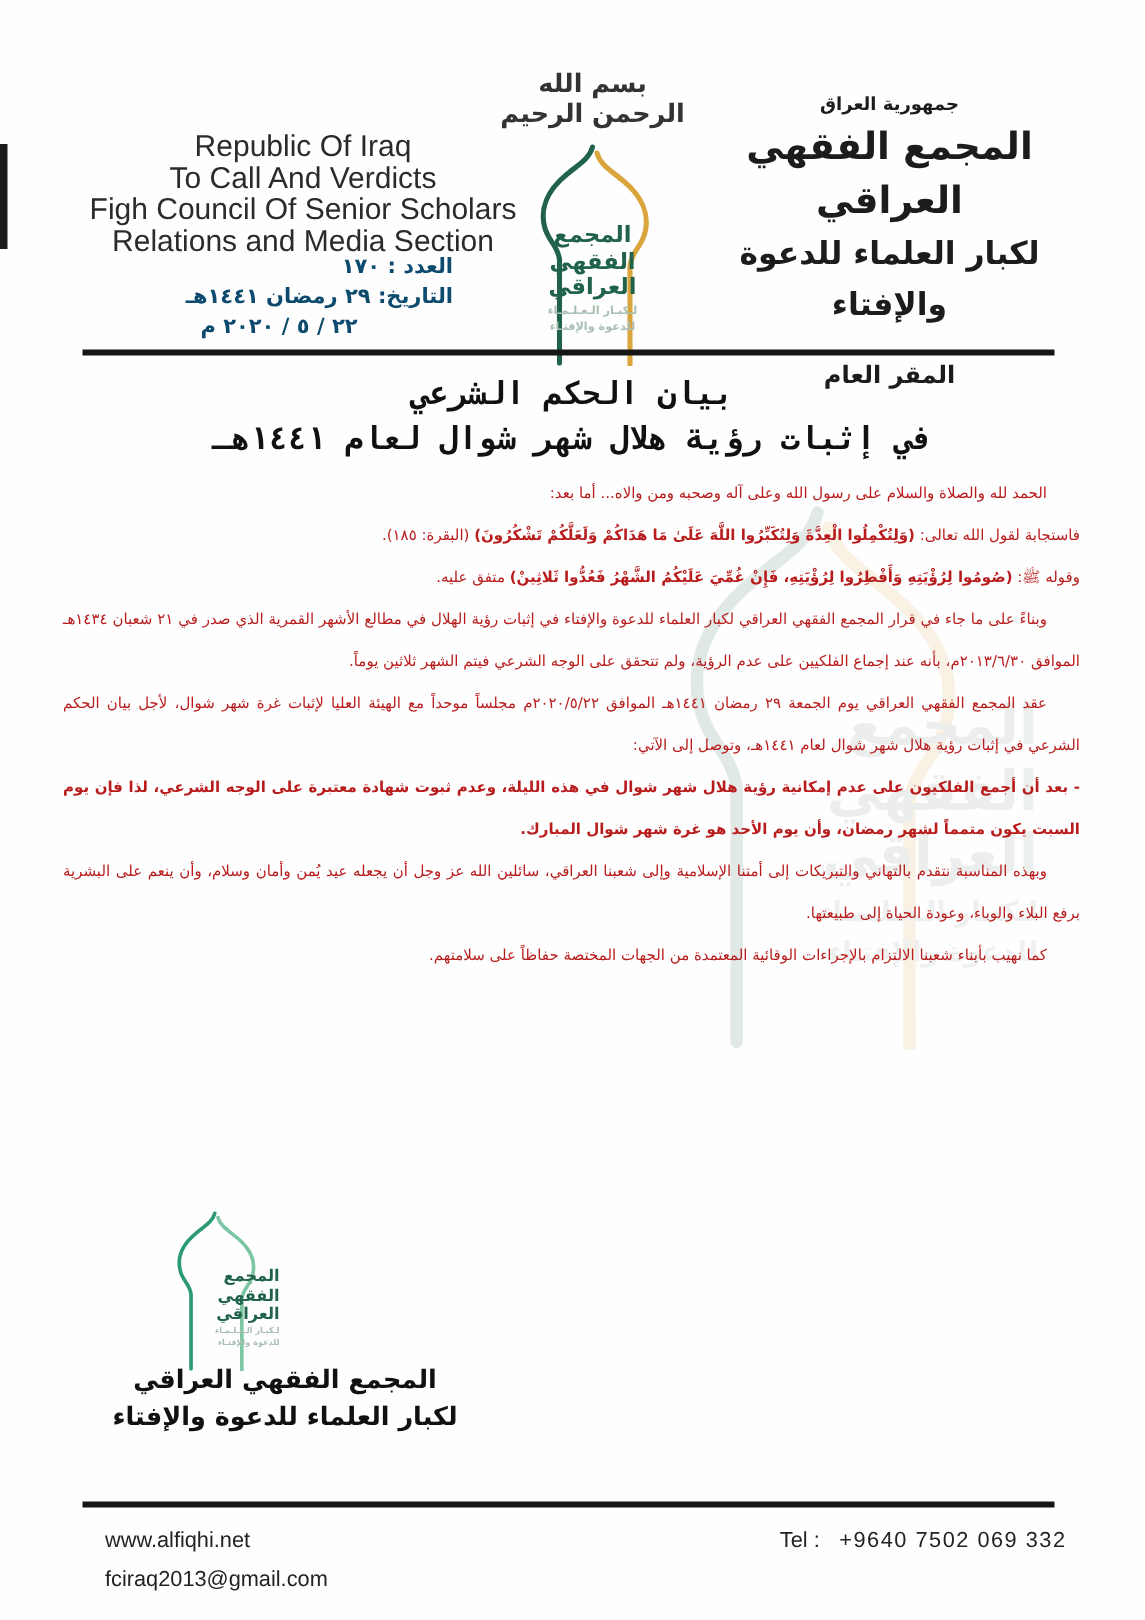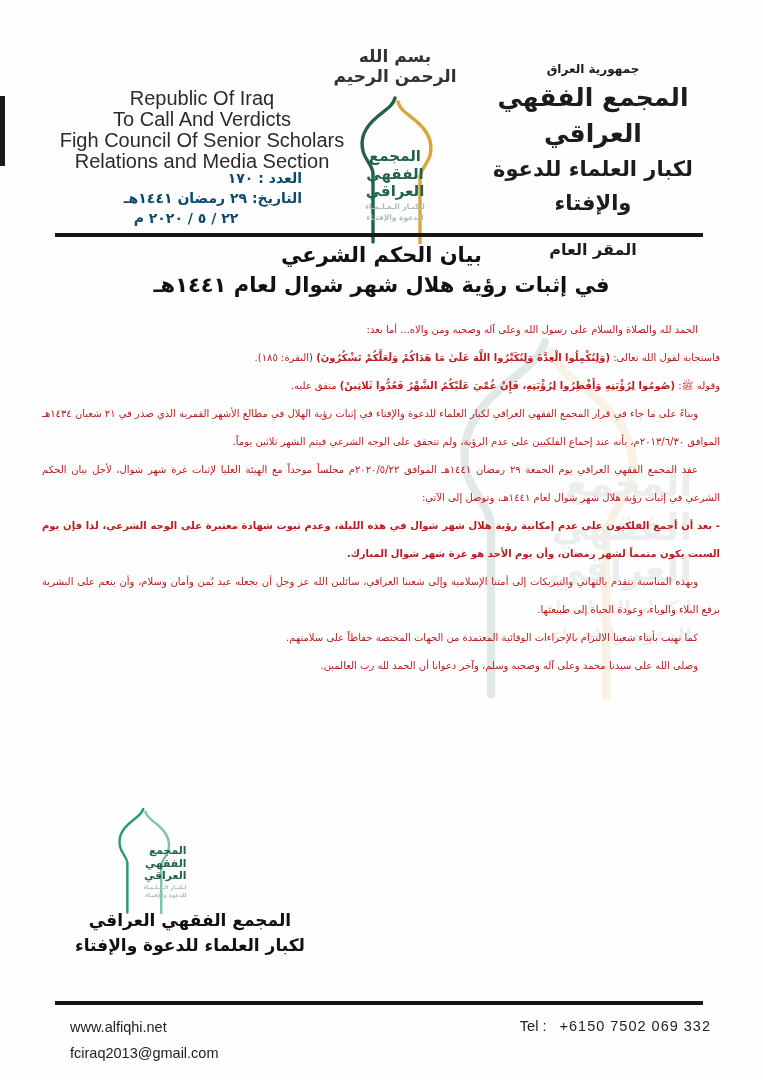--- a/index.html
+++ b/index.html
@@ -51,21 +51,21 @@
   .calli-2 { font-size:21px; font-weight:bold; line-height:34px; }
   .hq { font-size:16px; font-weight:bold; margin-top:20px; }
 
   .rule { position:absolute; left:55px; width:648px; height:4px; background:#161616; z-index:2; }
   .rule-top { top:233px; }
   .rule-bottom { top:1001px; }
 
   .scan-artifact { position:absolute; left:0; top:96px; width:5px; height:70px; background:#1a1a1a; z-index:3; }
 
   
-  .title-block { position:absolute; top:240px; left:0; width:100%; text-align:center; direction:rtl; z-index:2; }
+  .title-block { position:absolute; top:250px; left:0; width:100%; text-align:center; direction:rtl; z-index:2;font-family:Liberation Mono, monospace; }
   .title-line { font-size:21px; font-weight:bold; line-height:30px; color:#111; }
 
   
   .body-block {
     position:absolute; top:316px; left:42px; width:678px;
     direction:rtl; text-align:justify; z-index:2;
   }
   .para { font-size:10px; line-height:28px; color:#b91c1c; text-align:justify; }
   .para.indent { text-indent:22px; }
   .para.bold, .seg-bold { font-weight:bold; }
@@ -166,21 +166,20 @@
 
 <div class="body-block">
     <p class="para indent"><span>الحمد لله والصلاة والسلام على رسول الله وعلى آله وصحبه ومن والاه... أما بعد:</span></p>
     <p class="para"><span>فاستجابة لقول الله تعالى: </span><span class="seg-bold">(وَلِتُكْمِلُوا الْعِدَّةَ وَلِتُكَبِّرُوا اللَّهَ عَلَىٰ مَا هَدَاكُمْ وَلَعَلَّكُمْ تَشْكُرُونَ)</span><span> (البقرة: ١٨٥).</span></p>
     <p class="para"><span>وقوله ﷺ: </span><span class="seg-bold">(صُومُوا لِرُؤْيَتِهِ وَأَفْطِرُوا لِرُؤْيَتِهِ، فَإِنْ غُمِّيَ عَلَيْكُمُ الشَّهْرُ فَعُدُّوا ثَلاثِينْ)</span><span> متفق عليه.</span></p>
     <p class="para indent"><span>وبناءً على ما جاء في قرار المجمع الفقهي العراقي لكبار العلماء للدعوة والإفتاء في إثبات رؤية الهلال في مطالع الأشهر القمرية الذي صدر في ٢١ شعبان ١٤٣٤هـ الموافق ٢٠١٣/٦/٣٠م، بأنه عند إجماع الفلكيين على عدم الرؤية، ولم تتحقق على الوجه الشرعي فيتم الشهر ثلاثين يوماً.</span></p>
     <p class="para indent"><span>عقد المجمع الفقهي العراقي يوم الجمعة ٢٩ رمضان ١٤٤١هـ الموافق ٢٠٢٠/٥/٢٢م مجلساً موحداً مع الهيئة العليا لإثبات غرة شهر شوال، لأجل بيان الحكم الشرعي في إثبات رؤية هلال شهر شوال لعام ١٤٤١هـ، وتوصل إلى الآتي:</span></p>
     <p class="para bold"><span class="seg-bold">- بعد أن أجمع الفلكيون على عدم إمكانية رؤية هلال شهر شوال في هذه الليلة، وعدم ثبوت شهادة معتبرة على الوجه الشرعي، لذا فإن يوم السبت يكون متمماً لشهر رمضان، وأن يوم الأحد هو غرة شهر شوال المبارك.</span></p>
     <p class="para indent"><span>وبهذه المناسبة نتقدم بالتهاني والتبريكات إلى أمتنا الإسلامية وإلى شعبنا العراقي، سائلين الله عز وجل أن يجعله عيد يُمن وأمان وسلام، وأن ينعم على البشرية برفع البلاء والوباء، وعودة الحياة إلى طبيعتها.</span></p>
     <p class="para indent"><span>كما نهيب بأبناء شعبنا الالتزام بالإجراءات الوقائية المعتمدة من الجهات المختصة حفاظاً على سلامتهم.</span></p>
-    <p class="para indent"><span>وصلى الله على سيدنا محمد وعلى آله وصحبه وسلم، وآخر دعوانا أن الحمد لله رب العالمين.</span></p>
   </div>
 
 <div class="stamp-wrap">
   <div class="logo logo--stamp">
     <svg viewBox="0 0 120 150" width="120" height="150">
       <path d="M60 4 C58 12 50 16 42 23 C30 33 25 45 28 57 C30 66 37 70 38 79 L38 148" fill="none" stroke="#2c9a70" stroke-width="3.4" stroke-linecap="round"></path>
       <path d="M63 8 C65 16 73 20 81 27 C93 37 98 49 95 61 C93 70 86 74 85 83 L85 150" fill="none" stroke="#7cc6a4" stroke-width="3.4" stroke-linecap="round"></path>
     </svg>
     <div class="logo-text">
       <div>
@@ -201,14 +200,14 @@
   <div class="sig-line">لكبار العلماء للدعوة والإفتاء</div>
 </div>
 
 <div class="rule rule-bottom"></div>
 <div class="footer-left">
   <div class="footer-line">www.alfiqhi.net</div>
   <div class="footer-line">fciraq2013@gmail.com</div>
 </div>
 <div class="footer-right">
   <span>Tel :</span>
-  <span class="tel-num">+6150  7502  069 332</span>
+  <span class="tel-num">+9640  7502  069 332</span>
 </div>
 
 </body></html>

